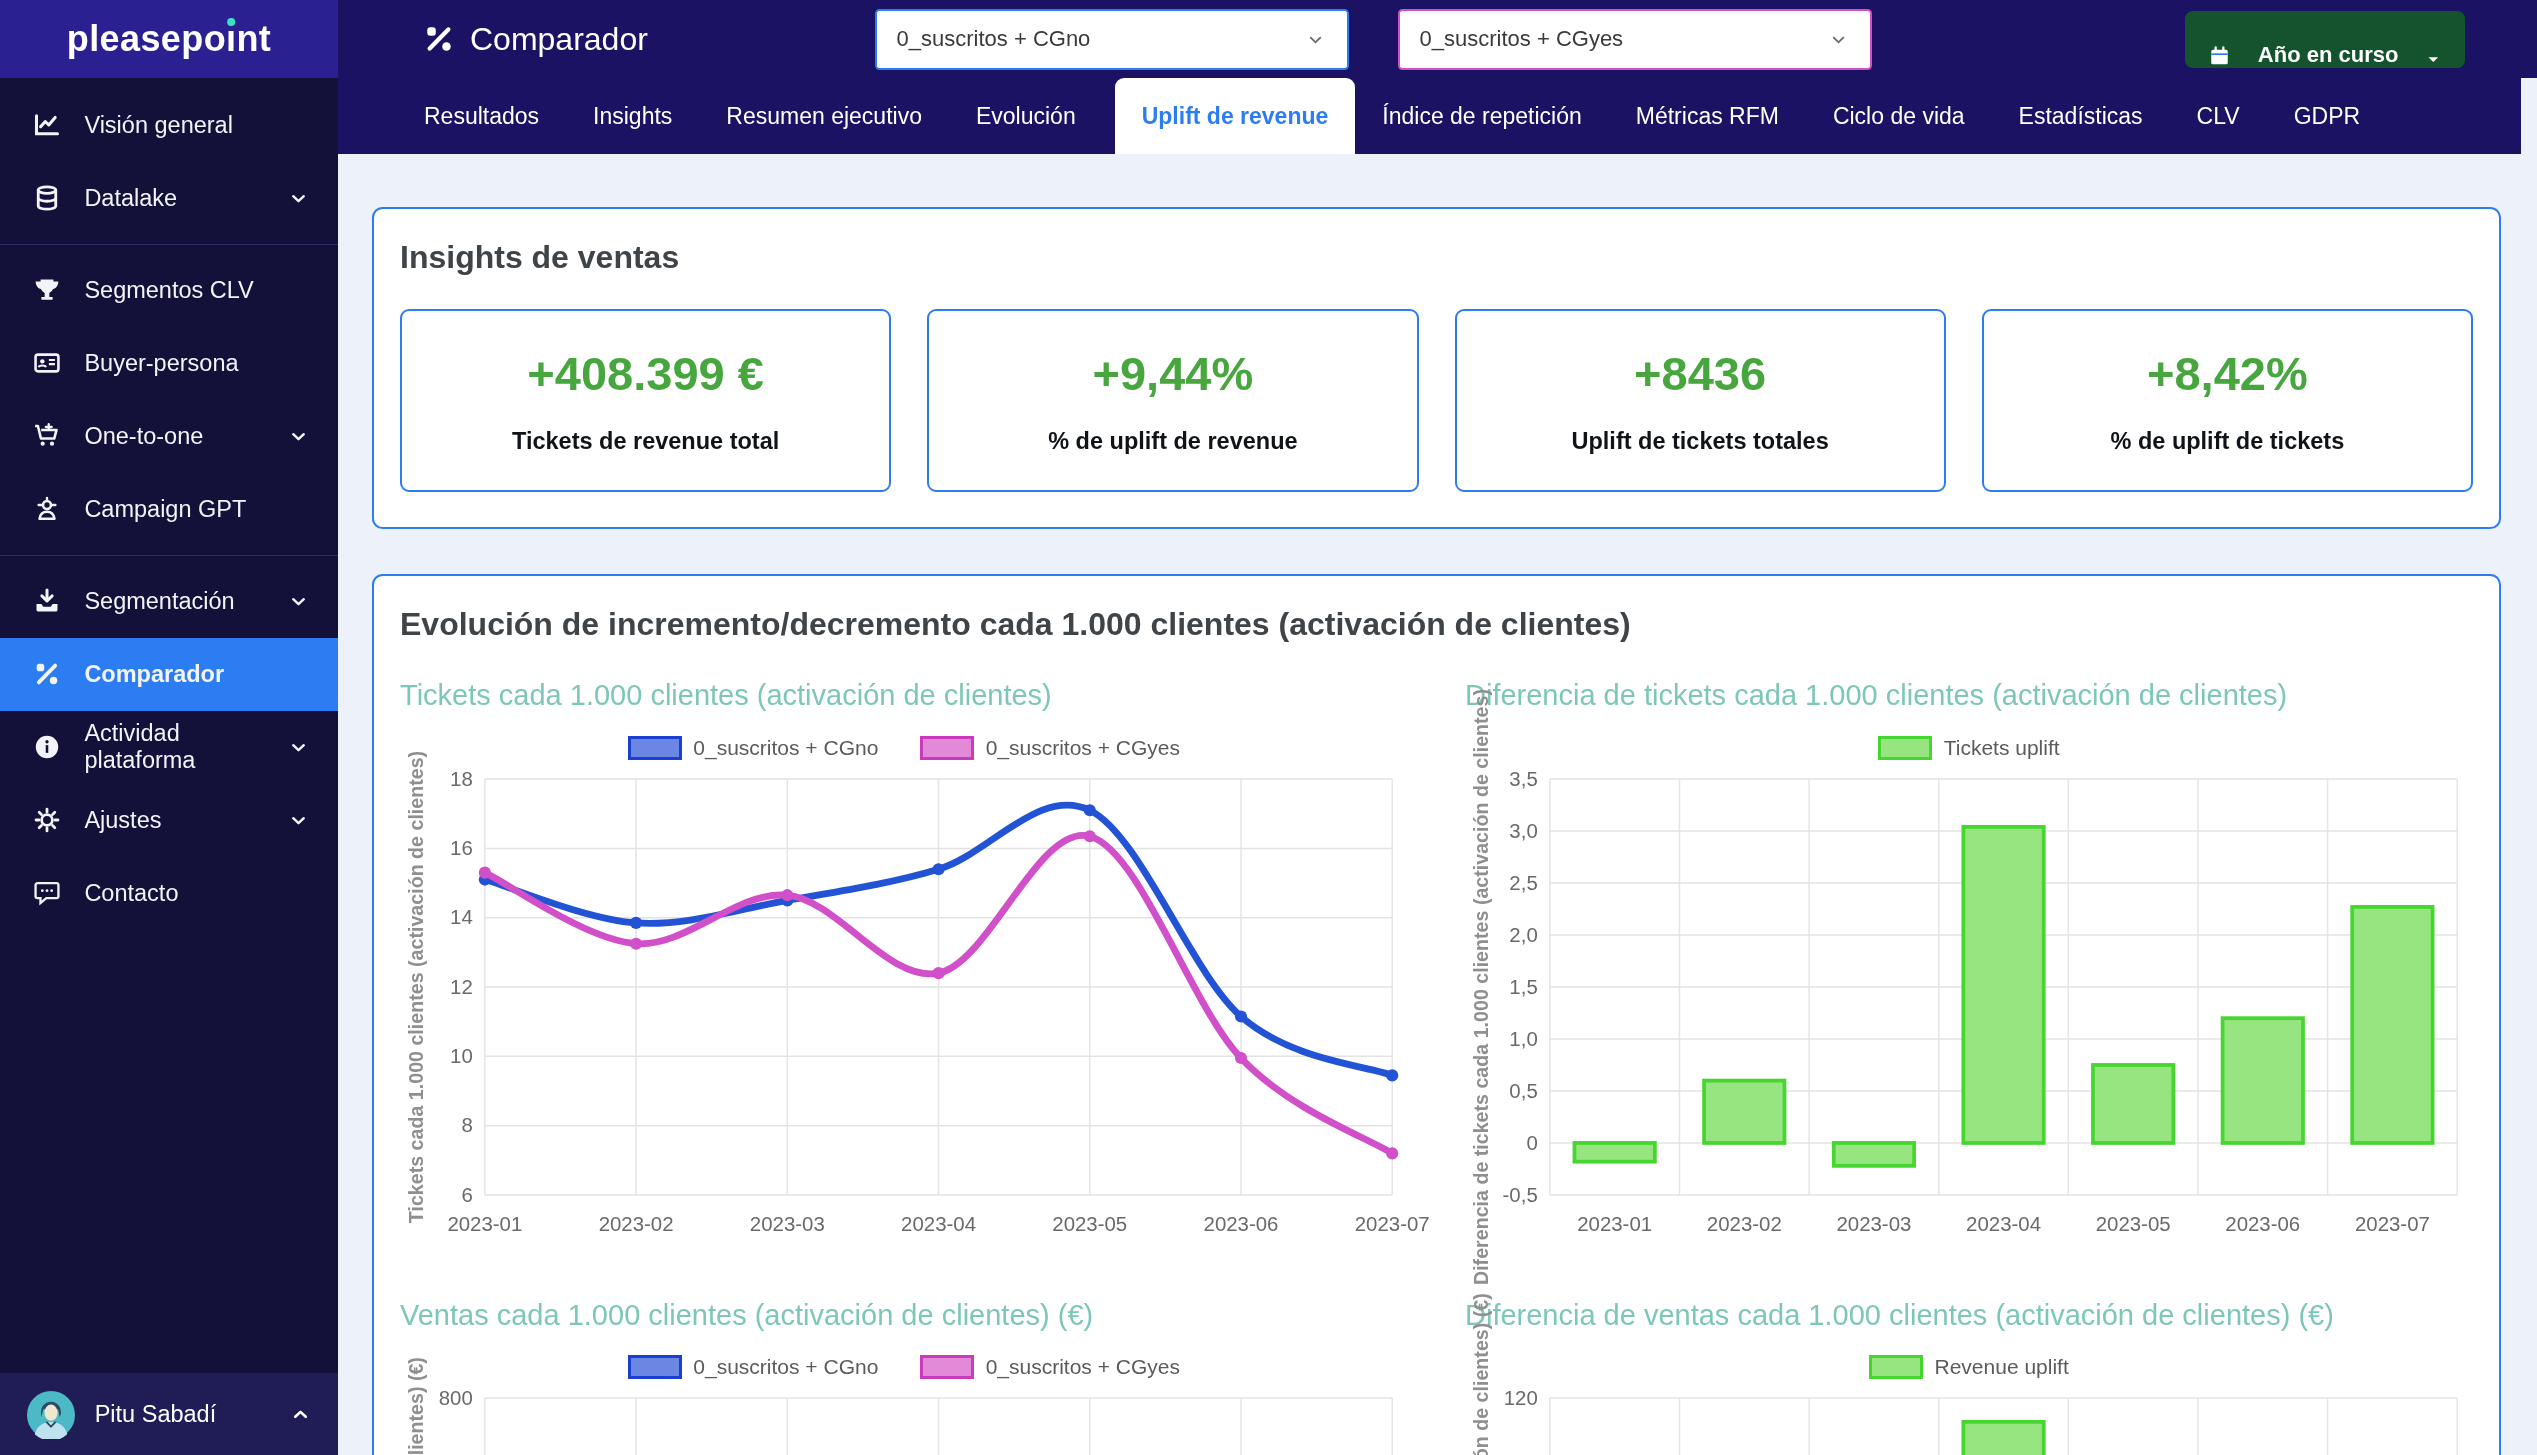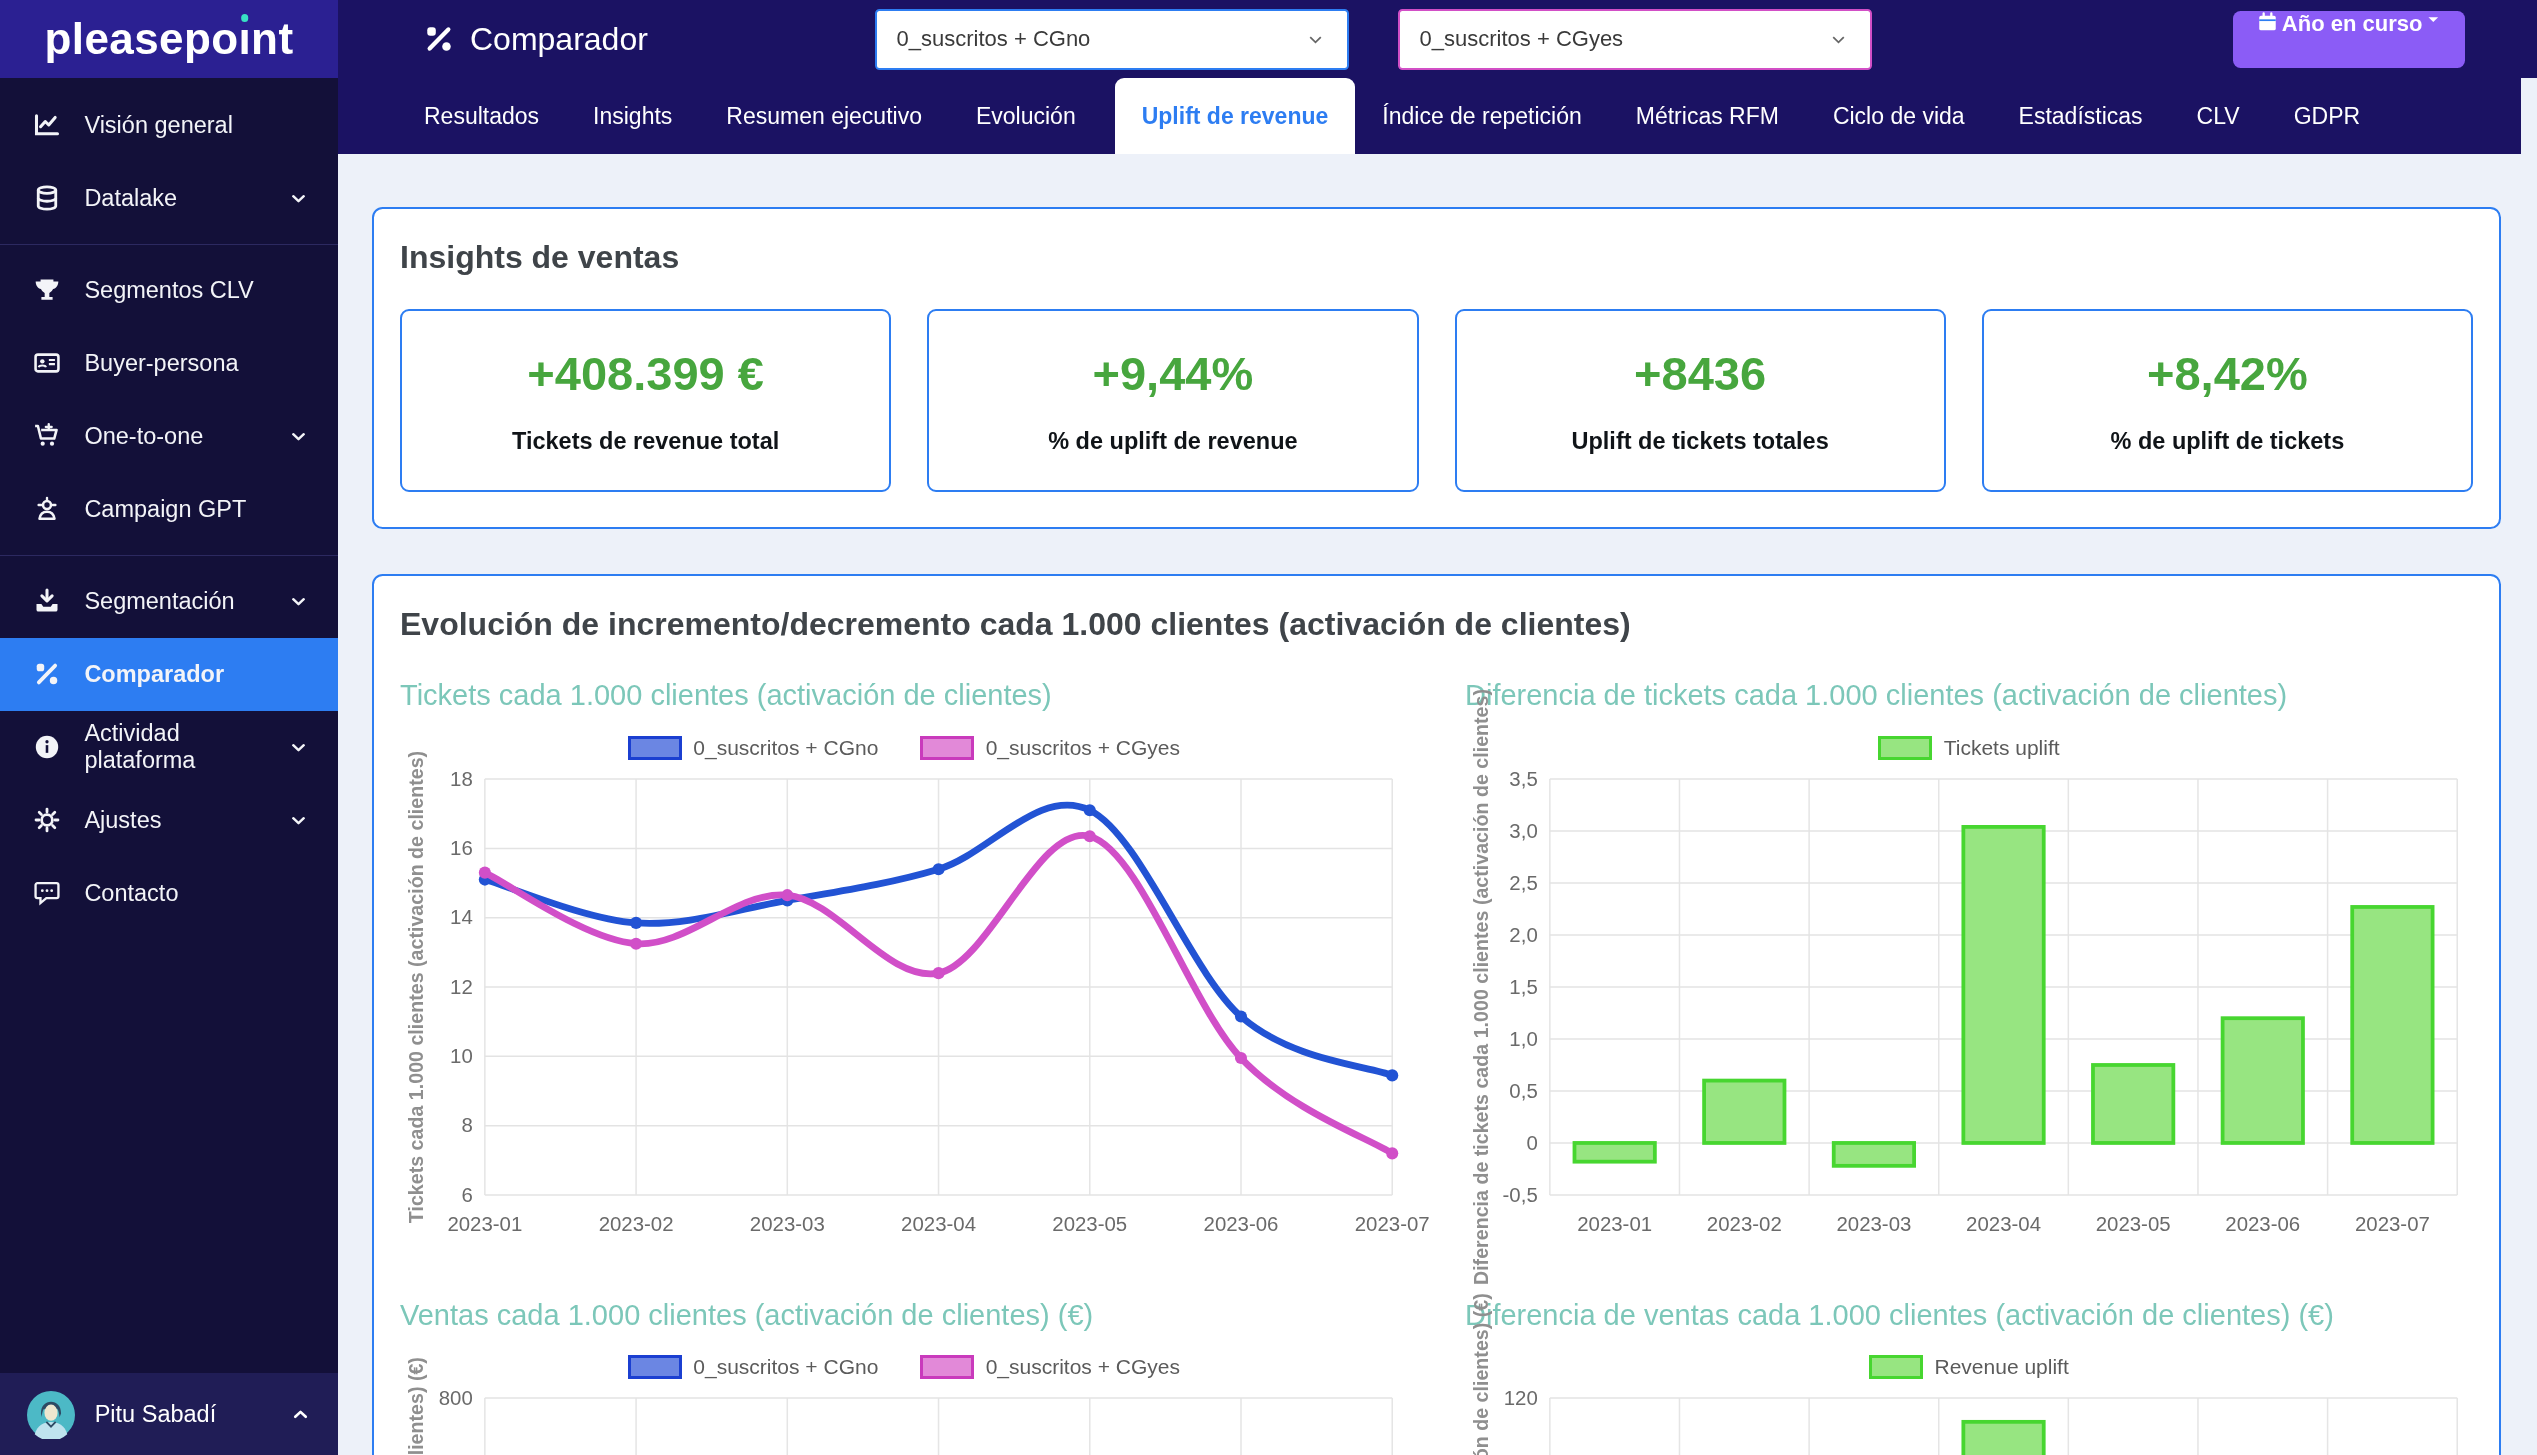--- a/index.html
+++ b/index.html
@@ -3,21 +3,21 @@
 <meta charset="utf-8">
 <style>
   * { box-sizing: border-box; }
   html,body { margin:0; padding:0; width:2538px; height:1456px; overflow:hidden;
               font-family:"Liberation Sans", sans-serif; background:#edf1f9; }
 
   
   .sidebar { position:absolute; left:0; top:0; width:338px; height:1456px;
              background:#131039; color:#fff; display:flex; flex-direction:column; }
   .logo-band { height:78px; background:#2b2092; display:flex; align-items:center; justify-content:center; flex:none; }
-  .logo { font-size:44px; font-weight:bold; color:#fff; letter-spacing:0.4px; }
+  .logo { font-size:36px; font-weight:bold; color:#fff; letter-spacing:0.4px; }
   .logo .iwrap { position:relative; display:inline-block; }
   .logo .iwrap::after { content:""; position:absolute; width:7.6px; height:7.6px; border-radius:50%;
                         background:#38e1c4; top:0px; left:50%; transform:translateX(-50%); }
   .menu { list-style:none; margin:10.6px 0 0; padding:0; flex:1; }
   .menu li.item { display:flex; align-items:center; height:73px; padding:0 29px;
                   font-size:23.5px; color:#f3f4f8; cursor:pointer; }
   .menu li.item.active { background:#2d7df2; font-weight:bold; }
   .menu li.divider { height:0; border-top:1.5px solid #2c2960; margin:9px 0; }
   .micon { width:35px; display:flex; justify-content:center; margin-right:20.4px; flex:none; }
   .micon svg { width:28px; height:28px; }
@@ -32,23 +32,23 @@
   .topbar { position:absolute; left:338px; top:0; right:0; height:78px; background:#1b1263;
             display:flex; align-items:center; padding:0 72px 0 85px; color:#fff; }
   .page-title { display:flex; align-items:center; gap:15px; font-size:32px; font-weight:400; }
   .page-title svg { width:32px; height:32px; }
   .select { width:474px; height:61px; background:#fff; border-radius:4.5px; display:flex;
             align-items:center; padding:0 19.7px; font-size:22px; color:#3a3a3a; cursor:pointer; }
   .select-a { border:2.3px solid #2d7df2; margin-left:227px; }
   .select-b { border:2.3px solid #d24fc6; margin-left:49px; }
   .select .sel-chev { margin-left:auto; color:#666; display:flex; }
   .select .sel-chev svg { width:23px; height:23px; }
-  .btn-period { margin-left:auto; height:57px; background:#8b5cf6; border:none; border-radius:7.6px;
-                color:#fff; font-size:22px; font-weight:bold; display:flex; align-items:flex-start;
-                gap:3px; padding:0 23px; cursor:pointer; font-family:inherit; }
+  .btn-period { margin-left:auto; height:57px; background:#14532d; border:none; border-radius:7.6px;
+                color:#fff; font-size:22px; font-weight:bold; display:flex; align-items:flex-end;
+                gap:27px; padding:0 23px; cursor:pointer; font-family:inherit; }
   .btn-period svg { width:23px; height:23px; }
 
   
   .tabs { position:absolute; left:338px; top:78px; right:16px; height:76px; background:#1b1263;
           display:flex; padding-left:59px; }
   .tab { height:76px; display:flex; align-items:center; padding:0 27px; color:#fff;
          font-size:23px; cursor:pointer; white-space:nowrap; }
   .tab.active { background:#fff; color:#2d7df2; border-radius:9px 9px 0 0; font-weight:bold;margin-left:12px; }
 
   

